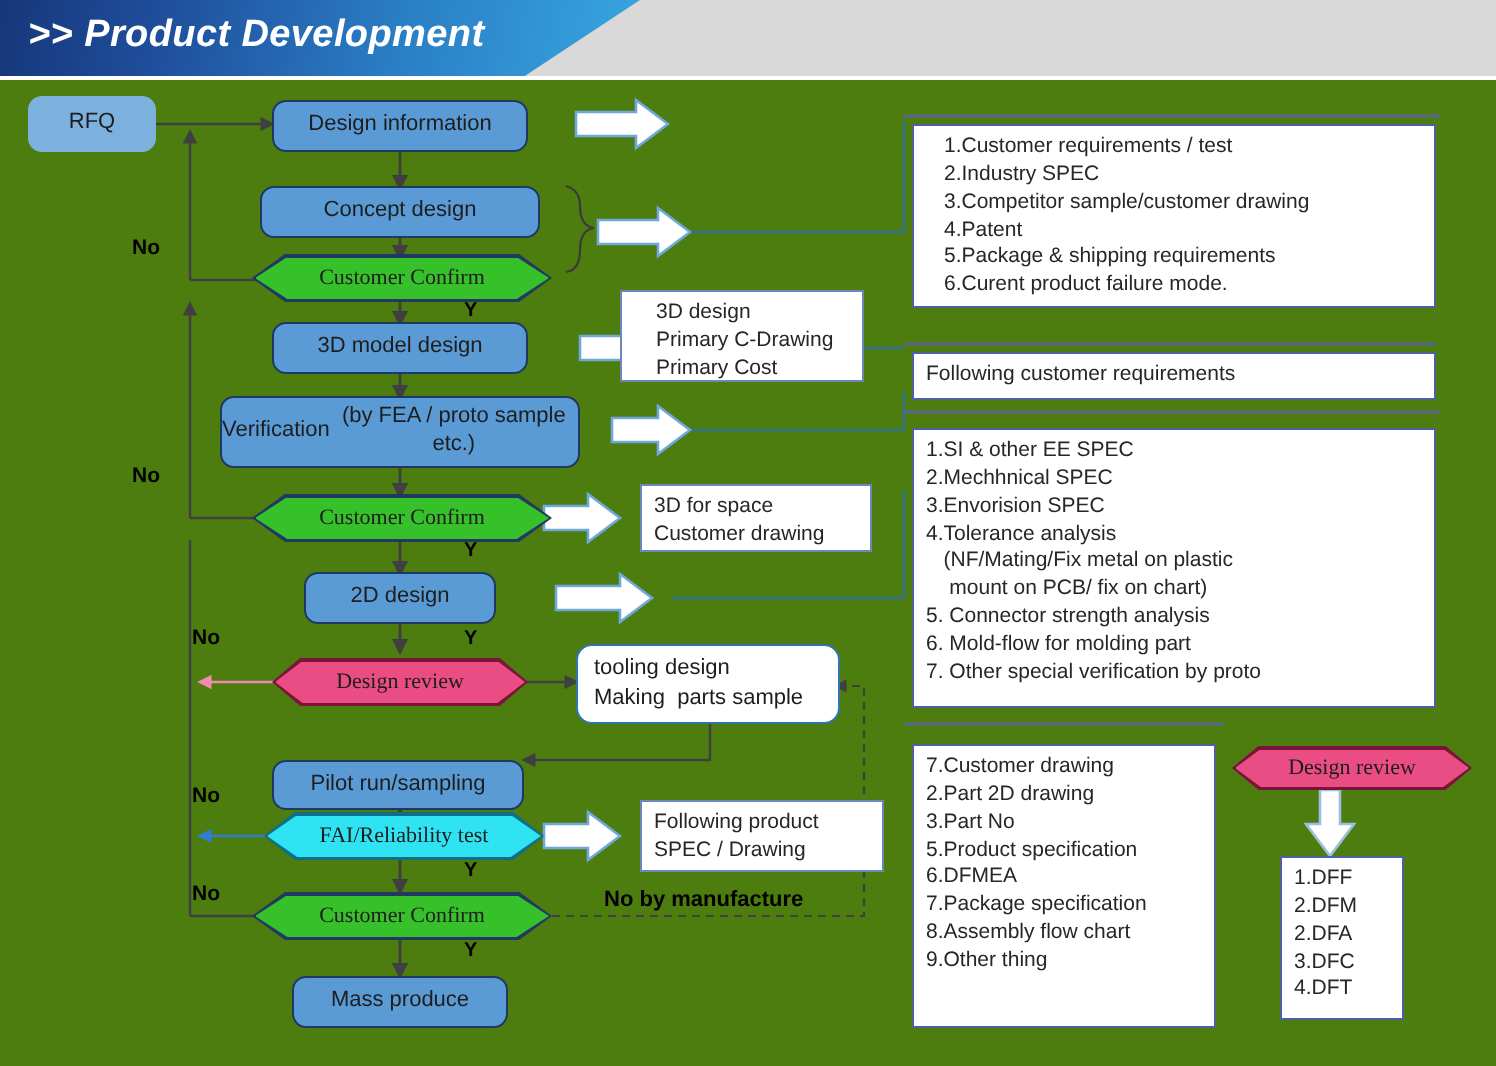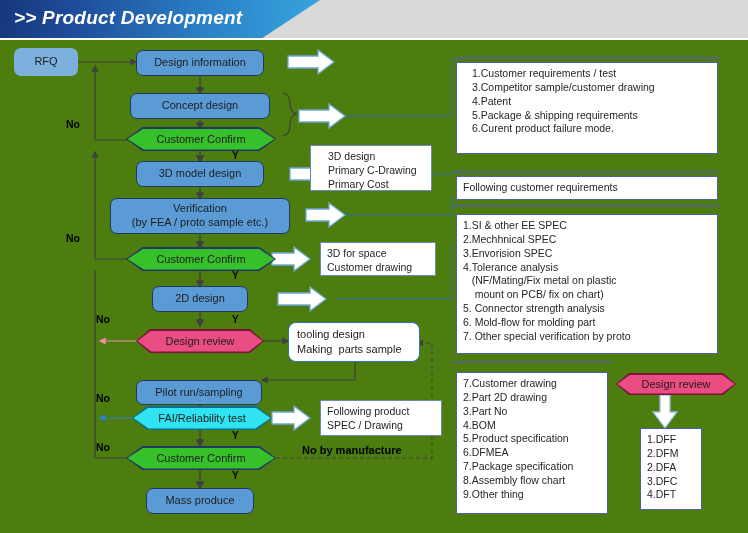--- a/index.html
+++ b/index.html
@@ -71,20 +71,21 @@
   }
   .hex {
     position: absolute;
     box-sizing: border-box;
     display: flex;
     align-items: center;
     justify-content: center;
     text-align: center;
     font-size: 11px;
     color: #1d1d1d;
+    font-family: Liberation Serif, serif;
   }
   .hex .hex-border {
     position: absolute;
     inset: 0;
     clip-path: polygon(11% 0, 89% 0, 100% 50%, 89% 100%, 11% 100%, 0 50%);
     background: #1f3864;
   }
   .hex .hex-inner {
     position: absolute;
     left: 1.5px; right: 1.5px; top: 1.5px; bottom: 1.5px;
@@ -273,21 +274,21 @@
   <div class="hex hex-green" style="left:126px; top:127px; width:150px; height:24px;">
     <span class="hex-border"></span>
     <span class="hex-inner"></span>
     <span class="hex-label">Customer Confirm</span>
   </div>
 
   <div class="node proc" style="left:136px; top:161px; width:128px; height:26px;align-items:center;">
     <span>3D model design</span>
   </div>
 
-  <div class="node proc" style="left:110px; top:198px; width:180px; height:36px; flex-direction:column;">
+  <div class="node proc" style="left:110px; top:198px; width:180px; height:36px; flex-direction:row;">
     <span>Verification</span>
     <span>(by FEA / proto sample etc.)</span>
   </div>
 
   <div class="hex hex-green" style="left:126px; top:247px; width:150px; height:24px;">
     <span class="hex-border"></span>
     <span class="hex-inner"></span>
     <span class="hex-label">Customer Confirm</span>
   </div>
 
@@ -352,20 +353,21 @@
 
   <div class="infobox small-note" style="left:320px; top:400px; width:122px; height:36px;">
     <span class="ln">Following product</span>
     <span class="ln">SPEC / Drawing</span>
   </div>
 
   <div class="note-bold" style="left:302px; top:444px;">No by manufacture</div>
 
   <div class="infobox" style="left:456px; top:62px; width:262px; height:92px;padding-left:15px;">
     <span class="ln">1.Customer requirements / test</span>
+    <span class="ln">2.Industry SPEC</span>
     <span class="ln">3.Competitor sample/customer drawing</span>
     <span class="ln">4.Patent</span>
     <span class="ln">5.Package &amp; shipping requirements</span>
     <span class="ln">6.Curent product failure mode.</span>
   </div>
 
   <div class="infobox" style="left:456px; top:176px; width:262px; height:24px;">
     <span class="ln">Following customer requirements</span>
   </div>
 
@@ -378,21 +380,20 @@
     <span class="ln">    mount on PCB/ fix on chart)</span>
     <span class="ln">5. Connector strength analysis</span>
     <span class="ln">6. Mold-flow for molding part</span>
     <span class="ln">7. Other special verification by proto</span>
   </div>
 
   <div class="infobox" style="left:456px; top:372px; width:152px; height:142px;">
     <span class="ln">7.Customer drawing</span>
     <span class="ln">2.Part 2D drawing</span>
     <span class="ln">3.Part No</span>
-    <span class="ln">4.BOM</span>
     <span class="ln">5.Product specification</span>
     <span class="ln">6.DFMEA</span>
     <span class="ln">7.Package specification</span>
     <span class="ln">8.Assembly flow chart</span>
     <span class="ln">9.Other thing</span>
   </div>
 
   <div class="hex hex-pink" style="left:616px; top:373px; width:120px; height:22px;">
     <span class="hex-border"></span>
     <span class="hex-inner"></span>

